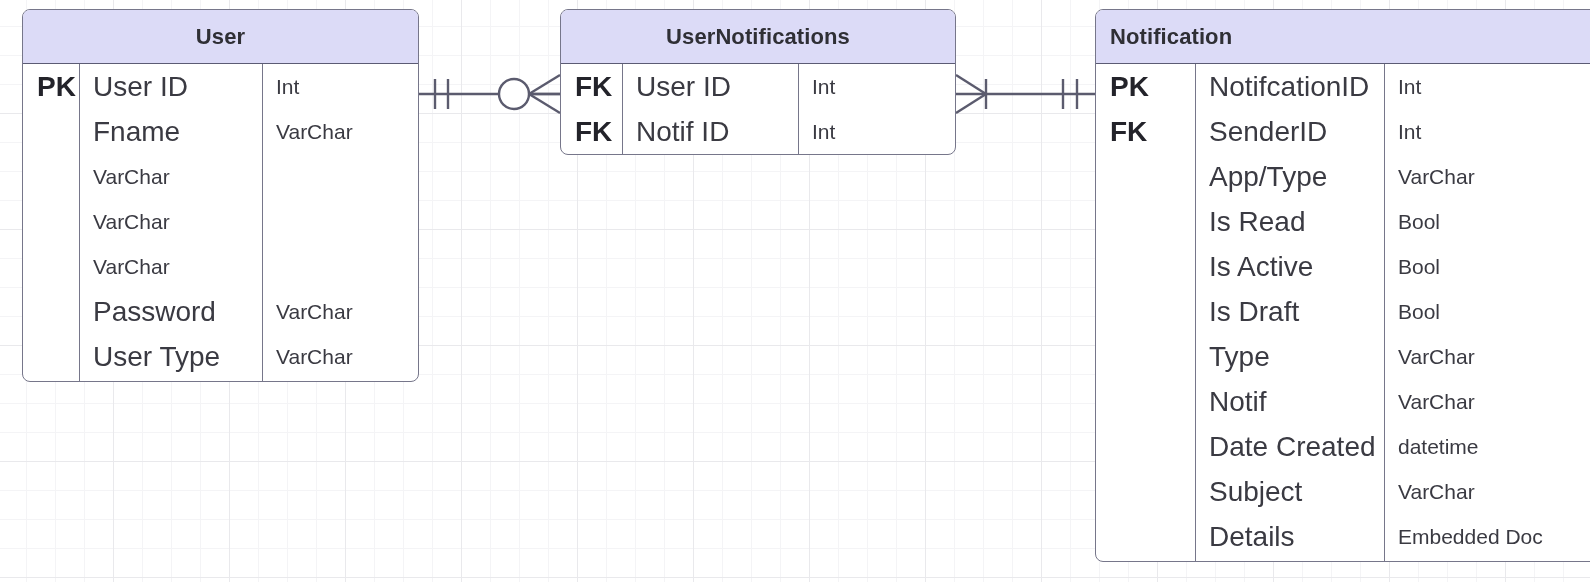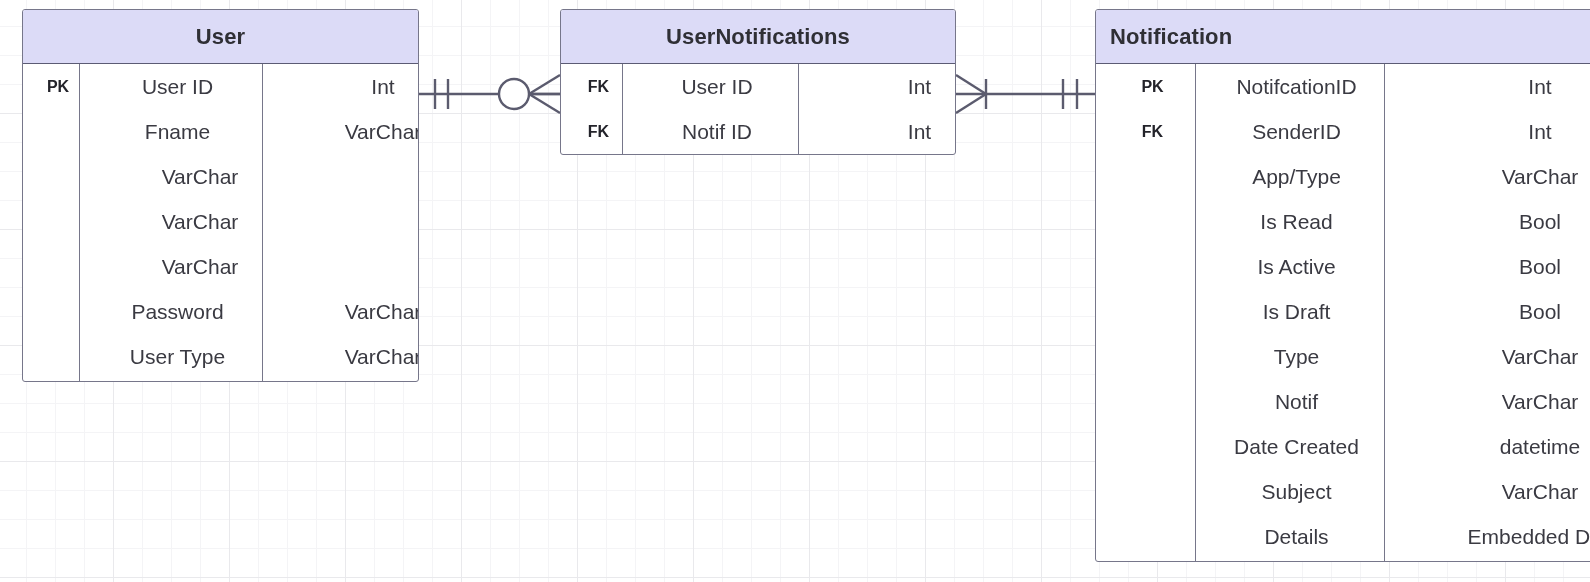--- a/index.html
+++ b/index.html
@@ -27,24 +27,23 @@
       29px 29px,
       29px 29px;
     background-position: -3px -3px, -3px -3px, -3px -3px, -3px -3px;
   }
 
   
   .entity {
     position: absolute;
     box-sizing: border-box;
     border: 1.6px solid #76768a;
-    border-radius: 3px;
+    border-radius: 8px;
     background: #ffffff;
     overflow: hidden;
-    text-align: center;
   }
   .entity-header {
     box-sizing: border-box;
     height: 54px;
     background: #dcdbf7;
     border-bottom: 1.6px solid #5b5b74;
     display: flex;
     align-items: center;
     color: #2f2f35;
     font-size: 22px;
@@ -66,40 +65,39 @@
   }
   .row {
     display: flex;
     align-items: center;
     height: 45px;
   }
   .cell-key {
     box-sizing: border-box;
     flex: none;
     padding-left: 14px;
-    font-size: 16px;
+    font-size: 28px;
     font-weight: 700;
     color: #23232a;
   }
   .cell-name {
+    box-sizing: border-box;
+    flex: none;
+    padding-left: 14px;
+    font-size: 28px;
+    color: #3a3a42;
+    white-space: nowrap;
+  }
+  .cell-type {
     box-sizing: border-box;
     flex: none;
     padding-left: 14px;
     font-size: 21px;
     color: #3a3a42;
     white-space: nowrap;
-  }
-  .cell-type {
-    box-sizing: border-box;
-    flex: none;
-    padding-left: 7px;
-    font-size: 21px;
-    color: #3a3a42;
-    white-space: nowrap;
-    margin-left: 40px;
   }
 
   
   #entity-user      { left: 22px;   top: 9px;  width: 397px; }
   #entity-user .entity-body { height: 317px; }
   #entity-usernotifications { left: 560px; top: 9px;  width: 396px; }
   #entity-usernotifications .entity-body { height: 90px; }
   #entity-notification      { left: 1095px; top: 9px; width: 520px; }
   #entity-notification .entity-body { height: 497px; }
 

